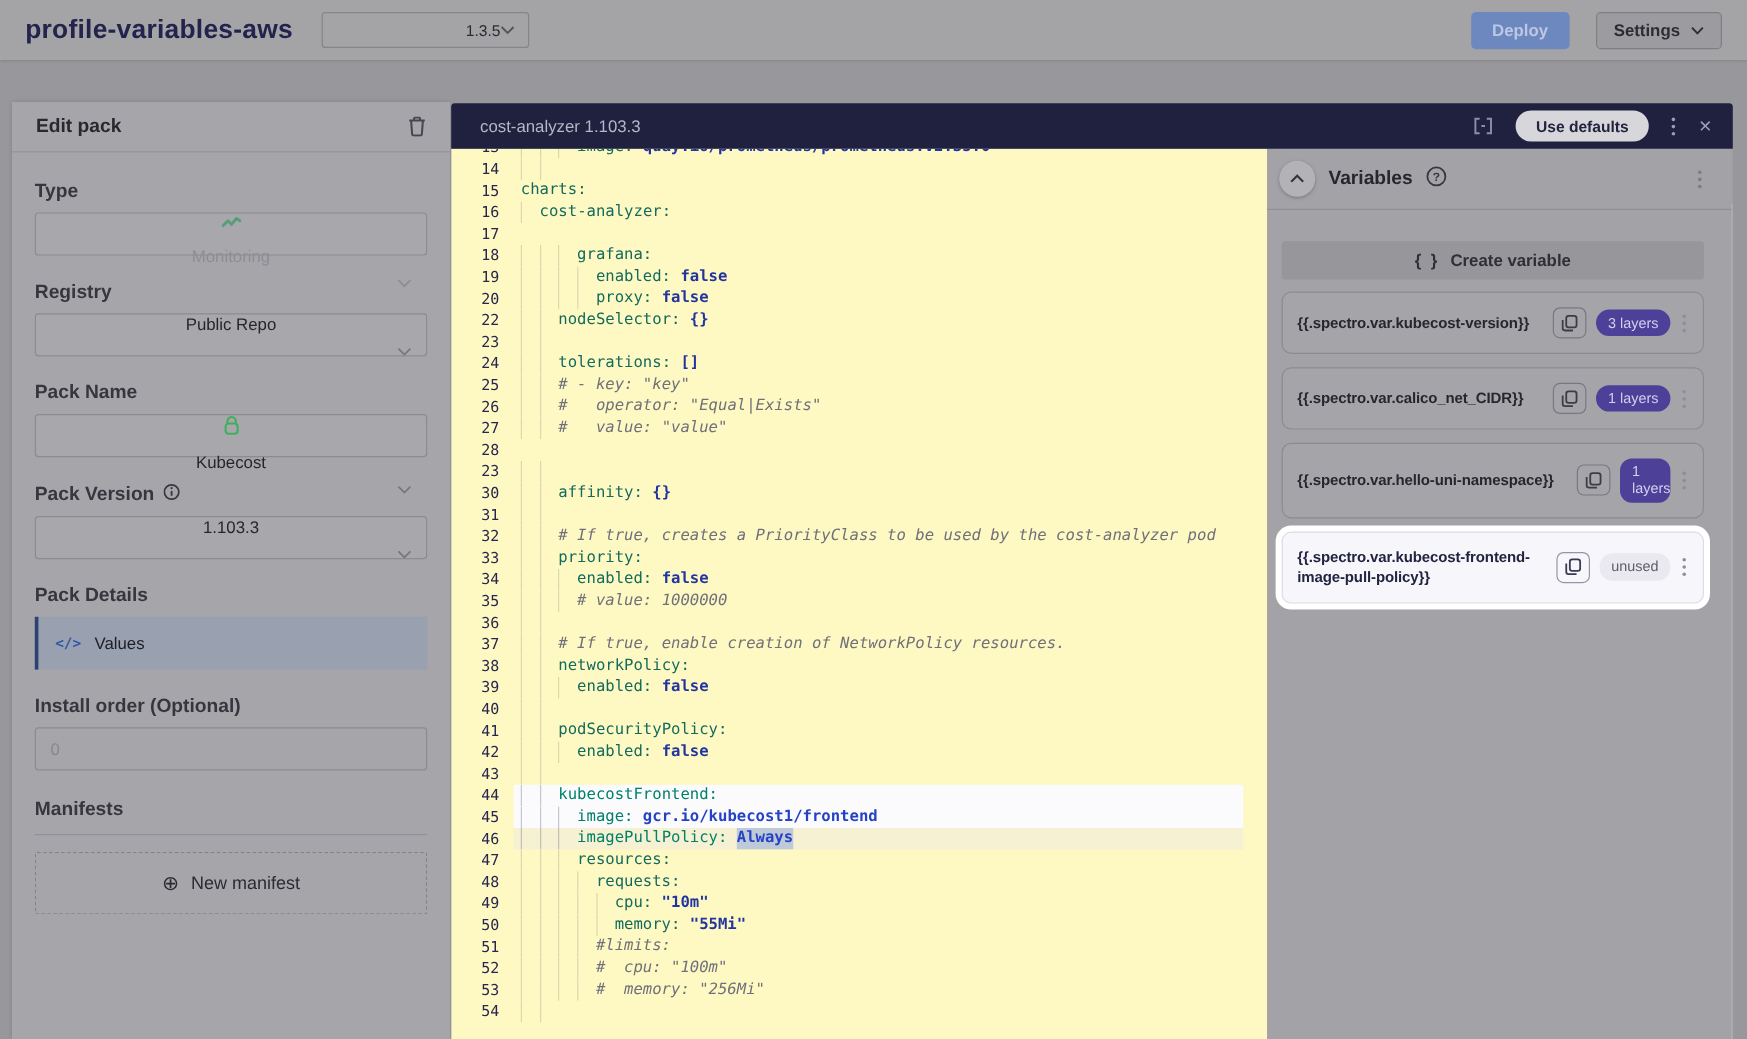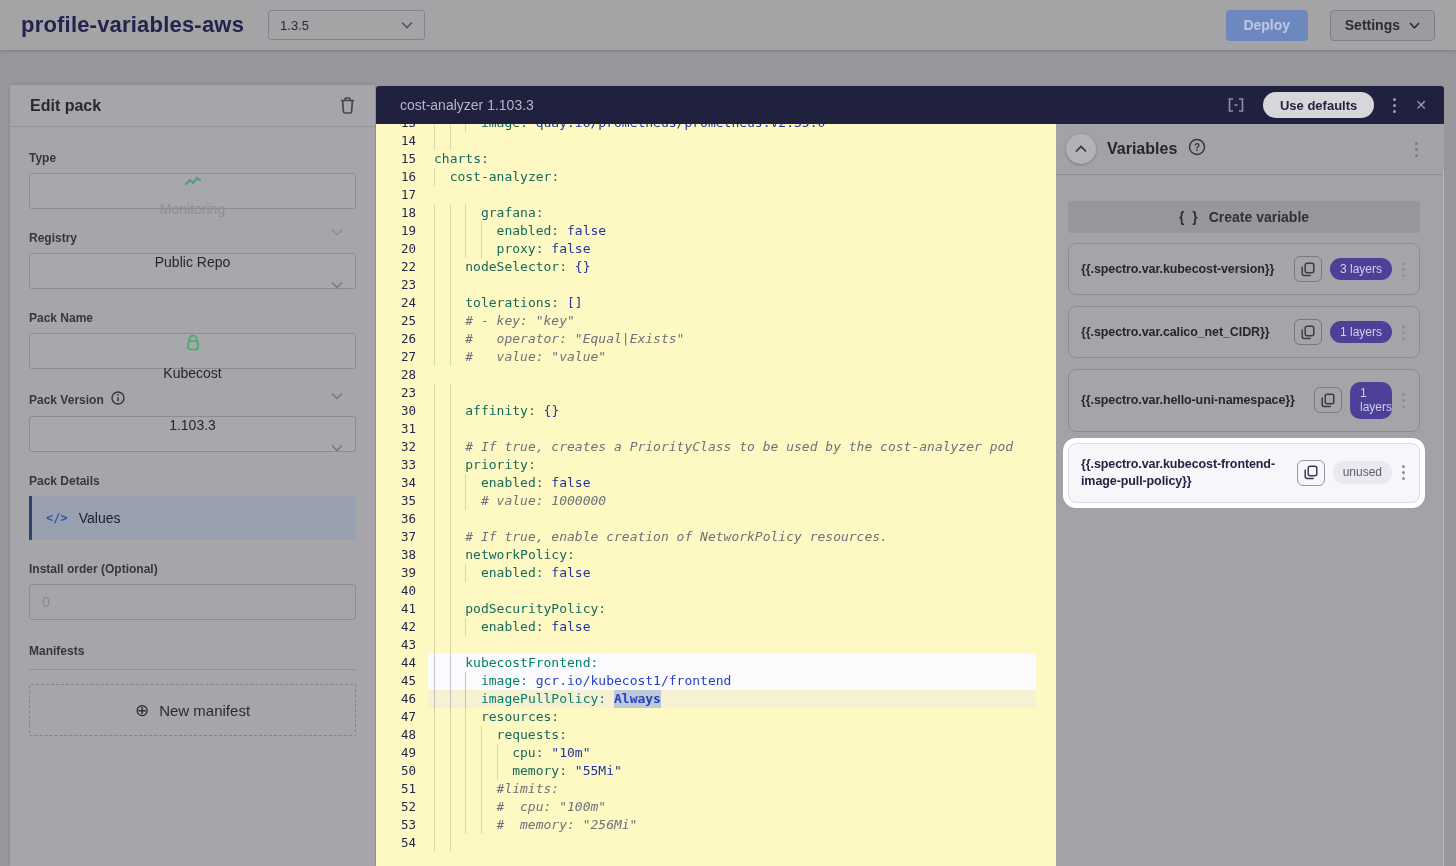--- a/index.html
+++ b/index.html
@@ -4,40 +4,40 @@
 <style>
   * { box-sizing: border-box; }
   html,body { margin:0; padding:0; }
   body { font-family:"Liberation Sans", sans-serif; }
   .screen { position:relative; width:1456px; height:866px; overflow:hidden; background:#98989c; }
 
   
   .topbar { position:absolute; top:0; left:0; right:0; height:50px; background:#a4a4a7;
             display:flex; align-items:center; padding:0 21px; box-shadow:0 1px 3px rgba(0,0,0,.18); z-index:5; }
   .page-title { margin:0 24px 0 0; font-size:22px; font-weight:700; color:#23234d; letter-spacing:.2px; }
-  .version-select { width:157px; height:30px; border:1px solid #84848a; border-radius:3px;
-            display:flex; align-items:center; justify-content:space-between; padding:0 11px;
+  .version-select { width:173px; height:30px; border:1px solid #84848a; border-radius:3px;
+            display:flex; align-items:center; justify-content:flex-end; padding:0 11px;
             color:#2b2b32; font-size:13px; cursor:pointer; }
   .topbar-right { margin-left:auto; display:flex; align-items:center; gap:22px; }
   .deploy-btn { width:82px; height:31px; border:none; border-radius:4px; background:var(--deploy-blue,#6d87bf);
             color:#bcc8e3; font-size:14px; font-weight:600; font-family:inherit; }
   .settings-btn { height:31px; padding:0 14px; border:1px solid #7e7e84; border-radius:4px; background:#9c9ca0;
             color:#2c2c33; font-size:14px; font-weight:600; font-family:inherit;
             display:flex; align-items:center; gap:9px; }
   .chev svg { display:block; }
 
   
   .sidebar { position:absolute; left:10px; top:85px; width:365px; bottom:0; background:#a6a6aa;
              box-shadow:0 0 4px rgba(0,0,0,.15); }
   .sidebar-header { height:42px; display:flex; align-items:center; justify-content:space-between;
              padding:0 20px; border-bottom:1px solid #93939a; }
   .sidebar-title { margin:0; font-size:16px; font-weight:600; color:#28282f; }
   .trash-btn { background:none; border:none; padding:0; color:#46464e; display:flex; }
   .sidebar-body { padding:24px 19px 0; }
-  .field-label { display:flex; align-items:center; gap:7px; font-size:12px; font-weight:700; color:#36363f; margin:0 0 8px; }
+  .field-label { display:flex; align-items:center; gap:7px; font-size:16px; font-weight:700; color:#36363f; margin:0 0 8px; }
   .select { height:36px; border:1px solid #8b8b90; border-radius:3px; background:rgba(255,255,255,.03);
             display:flex; align-items:center; gap:11px; padding:0 12px; color:#26262c; font-size:14px;
             margin-bottom:22px; cursor:pointer;flex-direction:column; }
   .select .chev { margin-left:auto; }
   .select.disabled .select-value { color:#8d8d94; }
   .values-item { height:44px; background:#99a0b0; border-left:3px solid #2c4270; display:flex; align-items:center;
             gap:11px; padding:0 14px; margin-bottom:22px; color:#20202a; font-size:14px; cursor:pointer; }
   .code-glyph { color:#2b57a8; font-weight:700; font-family:"DejaVu Sans Mono",monospace; font-size:12px; }
   .install-input { width:100%; height:36px; border:1px solid #8b8b90; border-radius:3px; background:transparent;
             padding:0 12px; font-size:14px; color:#2a2a30; font-family:inherit; margin-bottom:24px; }
@@ -62,21 +62,21 @@
 
   
   .code-area { flex:1; overflow:hidden; background:#fef9c3; font-family:"DejaVu Sans Mono",monospace; font-size:13px; }
   .code-lines { margin-top:-10px; }
   .line { display:flex; height:18px; line-height:18px; }
   .num { flex:none; width:40px; text-align:right; color:#26264e; font-size:12.5px; }
   .content { flex:1; display:flex; margin-left:12px; margin-right:20px; padding-left:6px; white-space:pre; overflow:hidden; }
   .content span { white-space:pre; }
   .g { flex:none; width:2ch; border-left:1px solid rgba(32,32,70,.16); }
   .t-k { color:var(--code-key,#136a5e); }
-  .t-v, .t-s { color:var(--code-value,#22349f); font-weight:400; }
+  .t-v, .t-s { color:var(--code-value,#22349f); font-weight:700; }
   .t-c { color:var(--code-comment,#70707a); font-style:italic; }
   .t-p { color:#23233a; }
   .line.hl .content { background:var(--code-highlight-bg,#fbfbfd); }
   .line.hl .g { border-left-color:rgba(60,60,100,.28); }
   .line.hl .t-k { color:var(--code-key-bright,#008069); }
   .line.hl .t-v, .line.hl .t-s { color:var(--code-value-bright,#2642c4); }
   .line.cur .content { background:var(--code-current-line-bg,#f6f1d2); }
   .t-sel { background:var(--code-selection-bg,#bfcad8); color:var(--code-value-bright,#2642c4); font-weight:700; }
 
   

